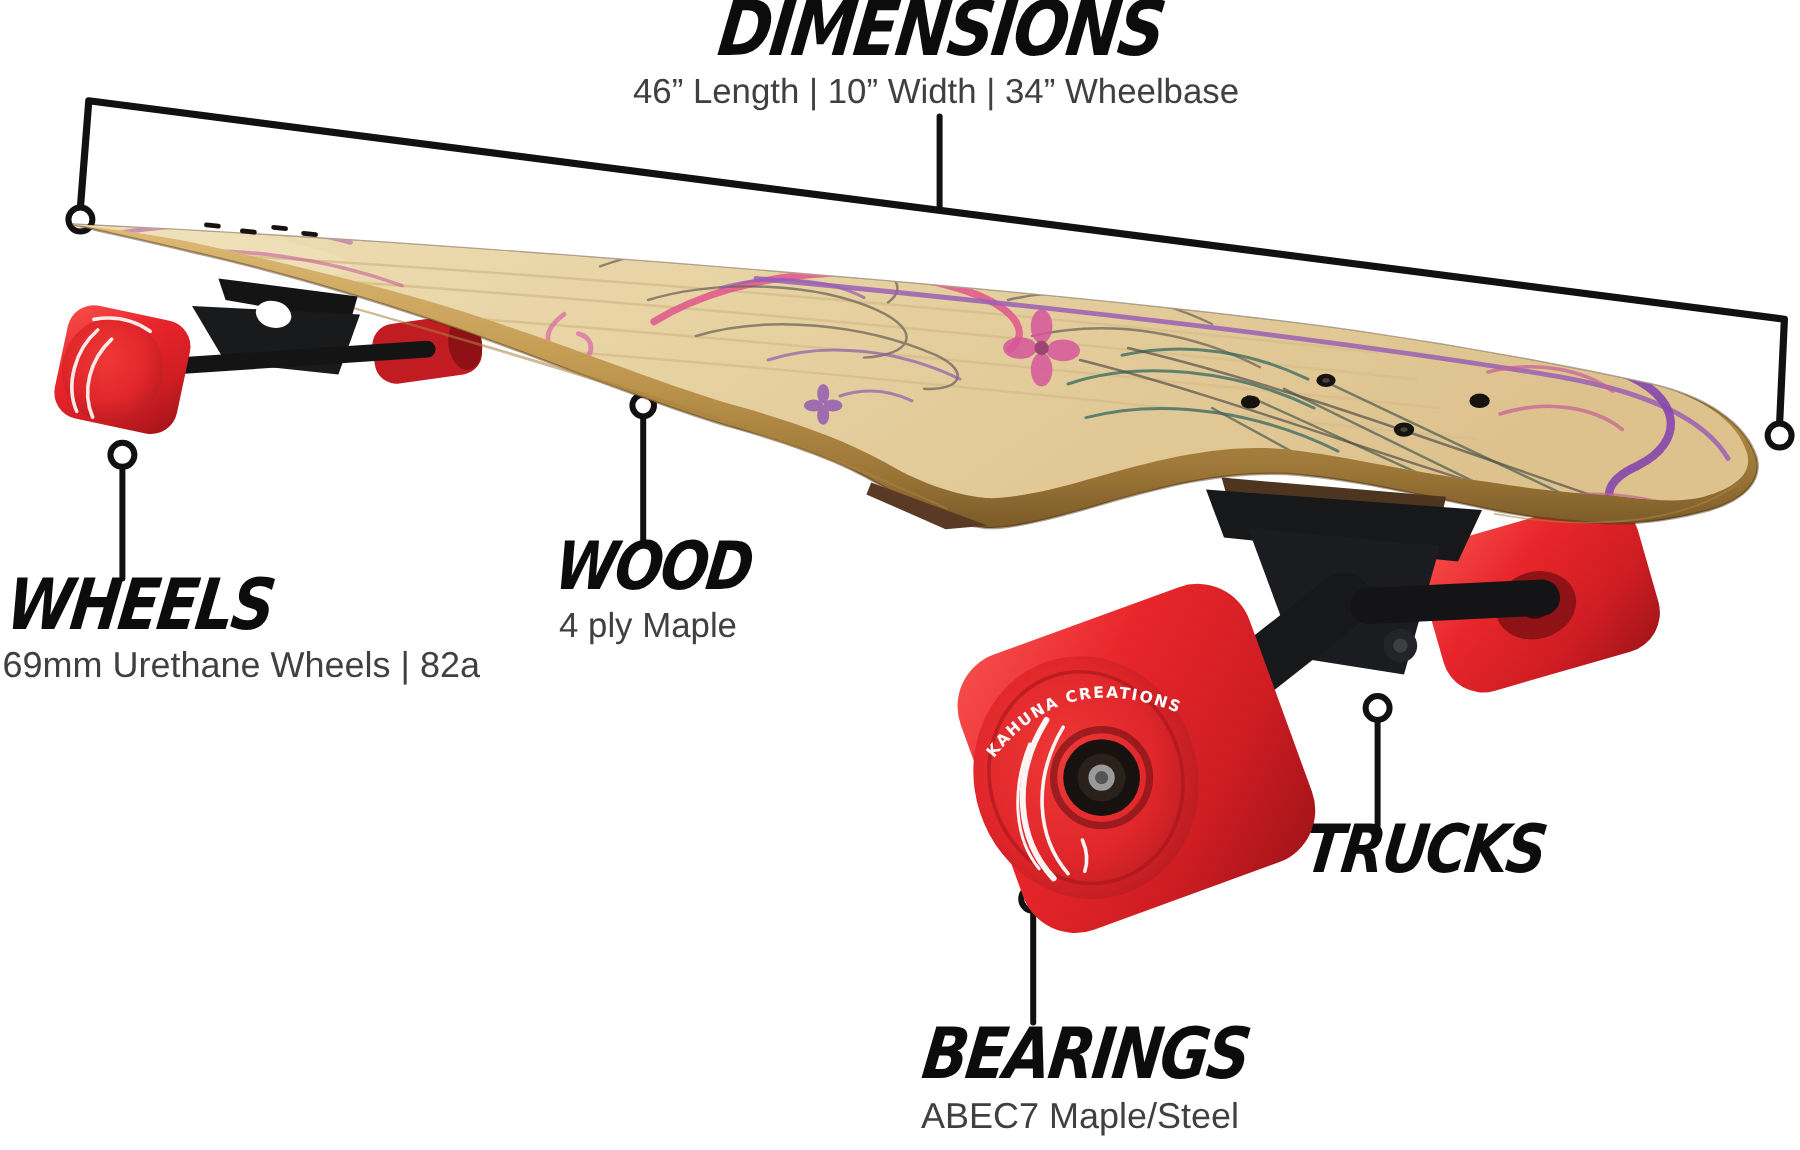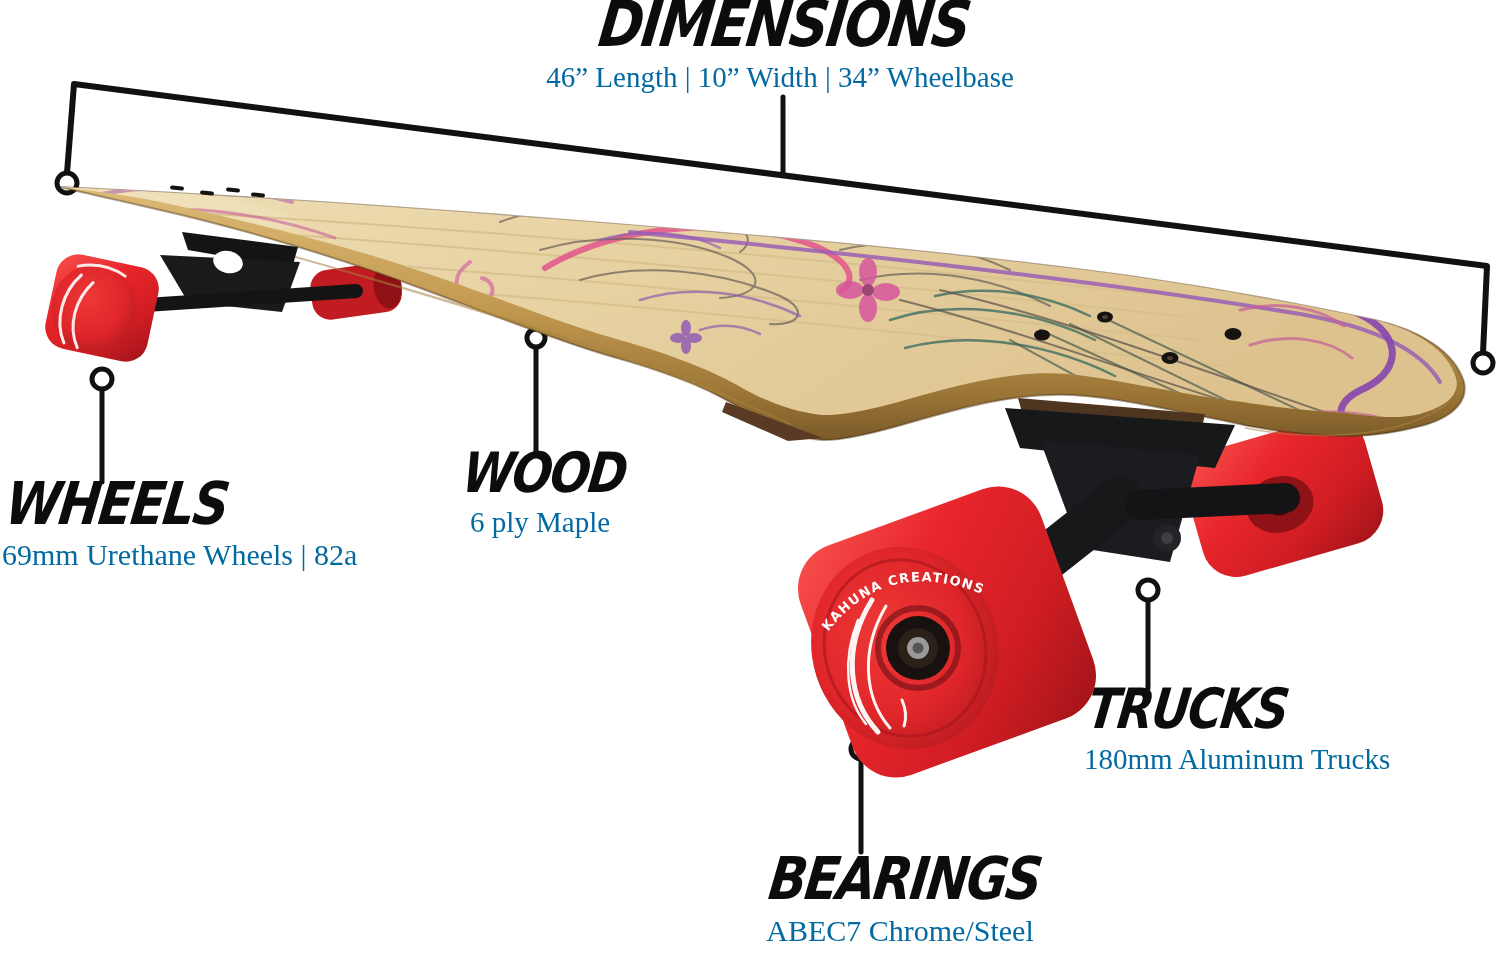--- a/index.html
+++ b/index.html
@@ -3,21 +3,21 @@
 <meta charset="utf-8">
 <style>
   html,body{margin:0;padding:0;background:#fff;}
   .canvas{position:relative;width:1500px;height:958px;background:#fff;overflow:hidden;
           font-family:"Liberation Sans",sans-serif;color:#111;}
   svg.art{position:absolute;left:0;top:0;}
   .lbl{position:absolute;}
   .lbl .t{font-family:"DejaVu Sans",sans-serif;font-weight:800;font-style:italic;
           letter-spacing:-2px;color:#0c0c0c;display:inline-block;
           transform:skewX(-7deg) scaleY(1.18);transform-origin:center bottom;white-space:nowrap;}
-  .lbl .s{font-family:Liberation Serif, serif;color:#0369a1;white-space:nowrap;}
+  .lbl .s{font-family:Liberation Sans, sans-serif;color:#404040;white-space:nowrap;}
   .center{text-align:center;}
   #lbl-dimensions{left:420px;top:0;width:720px;}
   #lbl-dimensions .t{font-size:54px;line-height:60px;}
   #lbl-dimensions .s{font-size:29px;line-height:34px;}
   #lbl-wheels{left:2px;top:480px;width:430px;}
   #lbl-wheels .t{font-size:50px;line-height:58px;transform-origin:left bottom;}
   #lbl-wheels .s{font-size:30px;line-height:34px;}
   #lbl-wood{left:415px;top:450px;width:250px;}
   #lbl-wood .t{font-size:47px;line-height:56px;}
   #lbl-wood .s{font-size:29px;line-height:33px;}
@@ -284,26 +284,25 @@
     <div class="s">46” Length | 10” Width | 34” Wheelbase</div>
   </div>
 
   <div class="lbl" id="lbl-wheels">
     <div><span class="t">WHEELS</span></div>
     <div class="s">69mm Urethane Wheels | 82a</div>
   </div>
 
   <div class="lbl center" id="lbl-wood">
     <div><span class="t">WOOD</span></div>
-    <div class="s">6 ply Maple</div>
+    <div class="s">4 ply Maple</div>
   </div>
 
   <div class="lbl center" id="lbl-bearings">
     <div><span class="t">BEARINGS</span></div>
-    <div class="s">ABEC7 Chrome/Steel</div>
+    <div class="s">ABEC7 Maple/Steel</div>
   </div>
 
   <div class="lbl" id="lbl-trucks">
     <div><span class="t">TRUCKS</span></div>
-    <div class="s">180mm Aluminum Trucks</div>
   </div>
 
 </div>
 
 </body></html>

